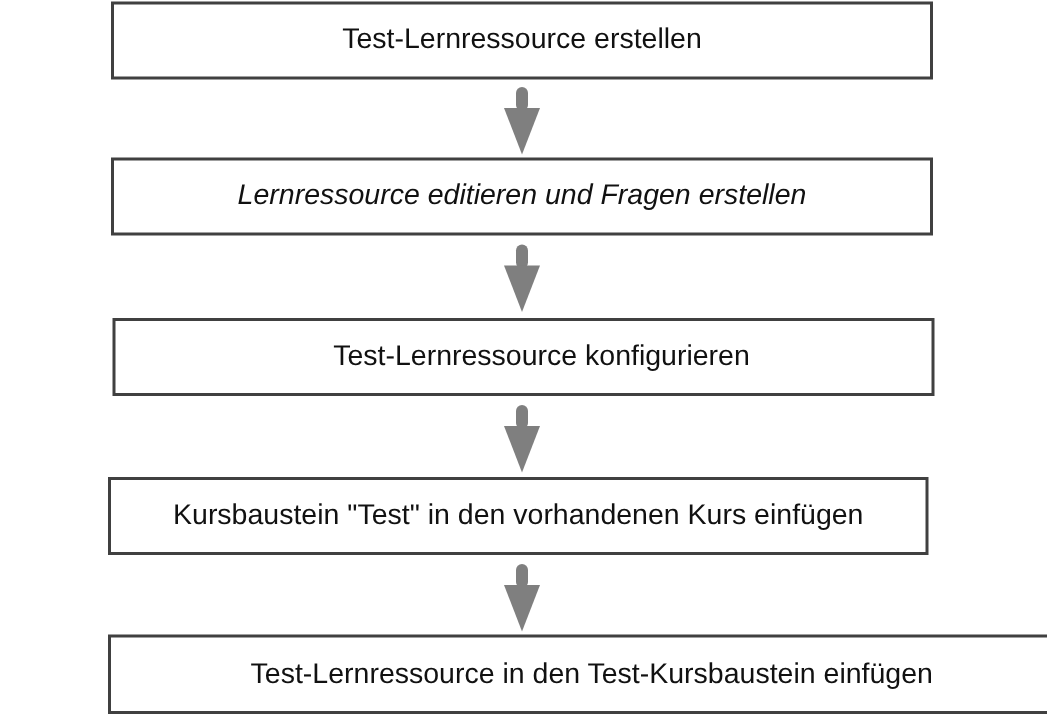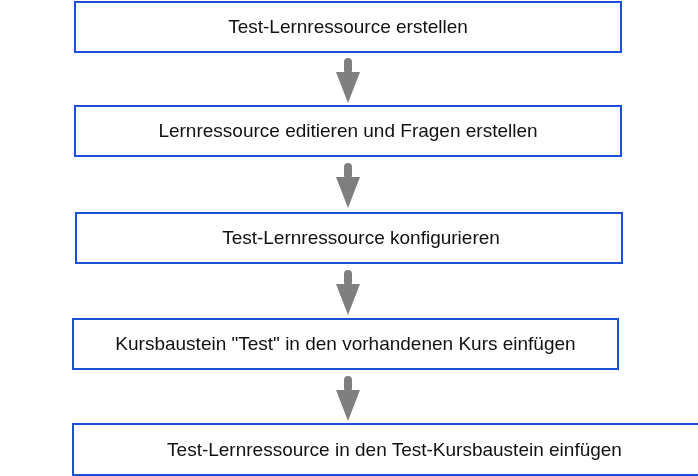--- a/index.html
+++ b/index.html
@@ -1,37 +1,37 @@
 <!DOCTYPE html>
 <html><head>
   <meta charset="utf-8">
   <style>
     html, body { margin: 0; padding: 0; background: #ffffff; }
     body { width: 698px; height: 476px; position: relative; overflow: hidden;
            font-family: "Liberation Sans", sans-serif; }
-    .box { position: absolute; box-sizing: border-box; border: 2px solid #1d4ed8;
+    .box { position: absolute; box-sizing: border-box; border: 2px solid #404040;
            background: #ffffff; display: flex; align-items: center; justify-content: center;
            font-size: 19px; color: #111111; }
     .arrow { position: absolute; }
   </style>
 </head>
 <body>
 
 <div>
 
   <div class="box" style="left:74px; top:1px; width:548px; height:52px;">
     <span>Test-Lernressource erstellen</span>
   </div>
 
   <svg class="arrow" style="left:334px; top:56px;" width="28" height="48" viewBox="0 0 28 48">
     <rect x="10" y="2" width="8" height="16" rx="4" fill="#7f7f7f"></rect>
     <polygon points="2,16 26,16 14,47" fill="#7f7f7f"></polygon>
   </svg>
 
-  <div class="box" style="left:74px; top:105px; width:548px; height:52px;">
+  <div class="box" style="left:74px; top:105px; width:548px; height:52px;font-style:italic;">
     <span>Lernressource editieren und Fragen erstellen</span>
   </div>
 
   <svg class="arrow" style="left:334px; top:161px;" width="28" height="48" viewBox="0 0 28 48">
     <rect x="10" y="2" width="8" height="16" rx="4" fill="#7f7f7f"></rect>
     <polygon points="2,16 26,16 14,47" fill="#7f7f7f"></polygon>
   </svg>
 
   <div class="box" style="left:75px; top:212px; width:548px; height:52px;padding-left:24px;">
     <span>Test-Lernressource konfigurieren</span>

